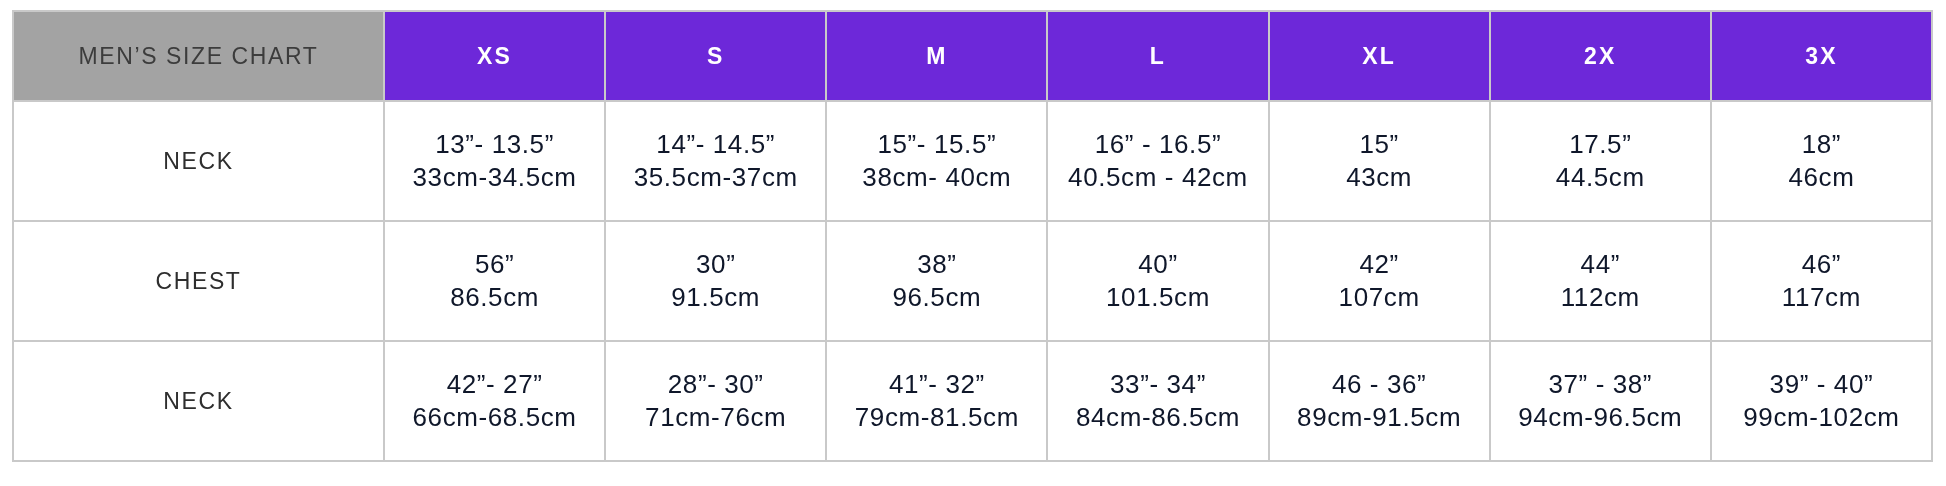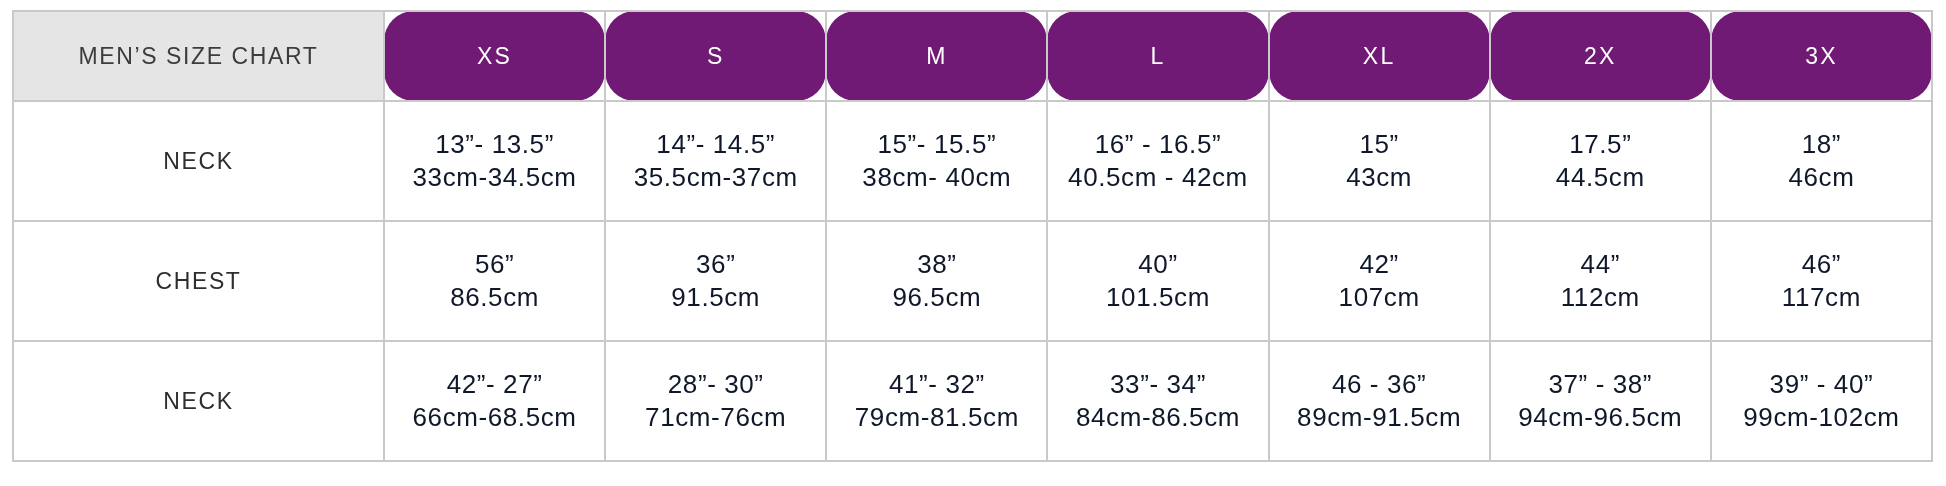--- a/index.html
+++ b/index.html
@@ -24,33 +24,32 @@
   col.label-col { width: 371px; }
   th, td {
     border: 2px solid #c9c9c9;
     text-align: center;
     vertical-align: middle;
     padding: 0;
   }
   thead th { height: 88px; }
   tbody td { height: 118px; }
   th.corner-cell {
-    background: #e5e5e5;
+    background: #a3a3a3;
     color: #3c3c3c;
     font-size: 23px;
     font-weight: 400;
     letter-spacing: 1.6px;
   }
   th.size-cell {
-    background: #701a75;
+    background: #6d28d9;
     color: #ffffff;
     font-size: 23px;
-    font-weight: 400;
+    font-weight: 700;
     letter-spacing: 2.2px;
-    border-radius: 30px;
   }
   td.row-label-cell {
     color: #2e2e2e;
     font-size: 23px;
     font-weight: 400;
     letter-spacing: 1.6px;
   }
   td.value-cell {
     color: #0f172a;
     font-size: 26px;
@@ -119,21 +118,21 @@
           <span class="line">46cm</span>
         </td>
       </tr>
       <tr>
         <td class="row-label-cell">CHEST</td>
         <td class="value-cell">
           <span class="line">56”</span>
           <span class="line">86.5cm</span>
         </td>
         <td class="value-cell">
-          <span class="line">36”</span>
+          <span class="line">30”</span>
           <span class="line">91.5cm</span>
         </td>
         <td class="value-cell">
           <span class="line">38”</span>
           <span class="line">96.5cm</span>
         </td>
         <td class="value-cell">
           <span class="line">40”</span>
           <span class="line">101.5cm</span>
         </td>

